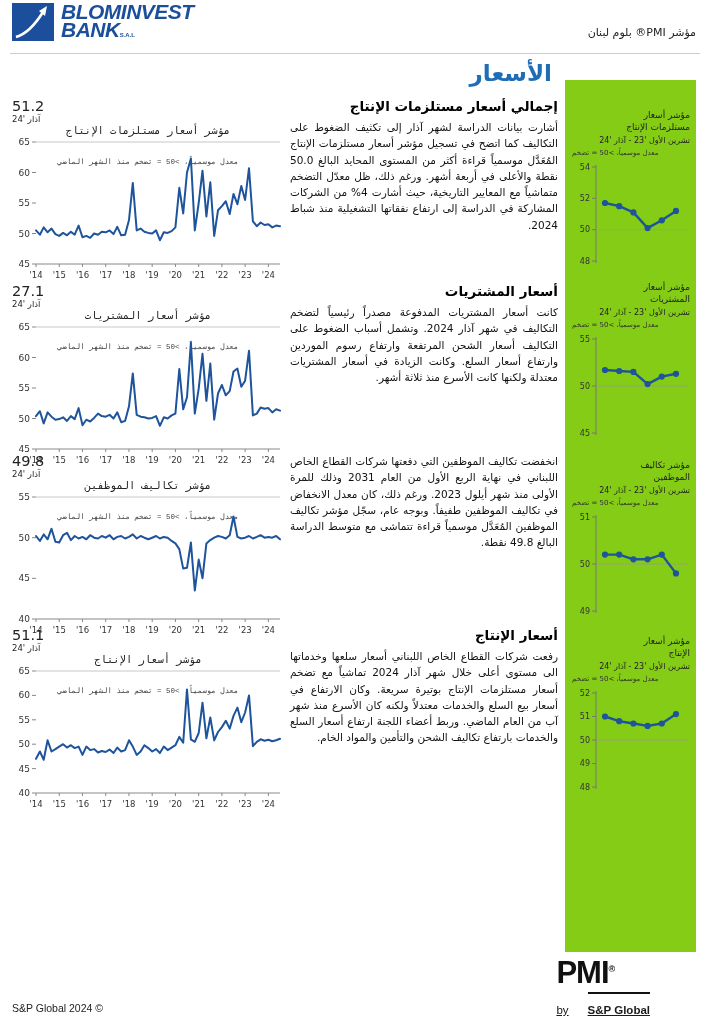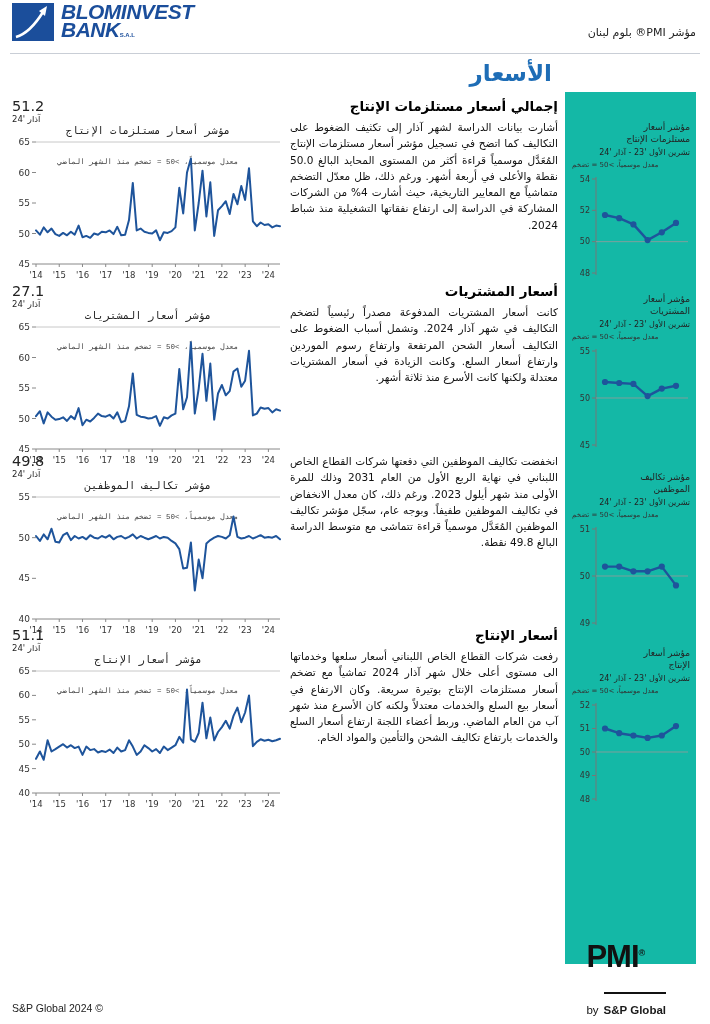--- a/index.html
+++ b/index.html
@@ -26,34 +26,34 @@
   .cv-date{font-size:8.5px;color:#222;direction:rtl;text-align:left;}
   .ct{direction:rtl;text-align:center;font-family:Liberation Mono, monospace;}
   .ct-title{font-size:10.5px;color:#222;}
   .ct-sub{font-size:7.5px;color:#444;margin-top:20px;}
   .chart-svg{display:block;}
   .article{position:absolute;left:290px;top:0;width:268px;direction:rtl;}
   .article h3{margin:0 0 5px 0;font-size:13.5px;font-weight:bold;color:#000;}
   .article p{margin:0;font-size:10.5px;line-height:1.55;text-align:justify;color:#111;}
 
   
-  .sidebar{position:absolute;left:565px;top:92px;width:131px;height:872px;background:#14b8a6;}
+  .sidebar{position:absolute;left:565px;top:80px;width:131px;height:872px;background:#84cc16;}
   .mini{position:absolute;left:7px;width:118px;}
   .mini .t{font-size:9px;line-height:1.3;text-align:right;direction:rtl;color:#222;}
   .mini .r{font-size:8px;text-align:right;direction:rtl;color:#222;margin-top:3px;}
   .mini .n{font-size:7px;text-align:left;direction:rtl;color:#333;margin-top:4px;margin-bottom:2px;}
 
   
   .footer-copy{position:absolute;left:12px;bottom:10px;font-size:10.5px;color:#222;
                font-family:"Liberation Sans",sans-serif;}
-  .pmi{position:absolute;right:44px;bottom:8px;text-align:left;
+  .pmi{position:absolute;right:60px;bottom:8px;text-align:left;
        font-family:"Liberation Sans",sans-serif;}
   .pmi-word{font-size:31px;font-weight:bold;color:#111;line-height:1;letter-spacing:-1px;}
   .pmi-reg{font-size:9px;vertical-align:super;font-weight:bold;}
-  .pmi-by{display:flex;align-items:flex-end;gap:5px;margin-top:20px;}
+  .pmi-by{display:flex;align-items:flex-end;gap:19px;margin-top:4px;text-decoration:underline;}
   .pmi-by-label{font-size:11.5px;color:#111;}
   .pmi-brand{font-size:11.5px;font-weight:bold;border-top:2px solid #111;padding-top:10px;}
 
   svg text{font-family:"DejaVu Sans",sans-serif;}
 </style>
 </head>
 <body>
 
 <div class="page">
 

